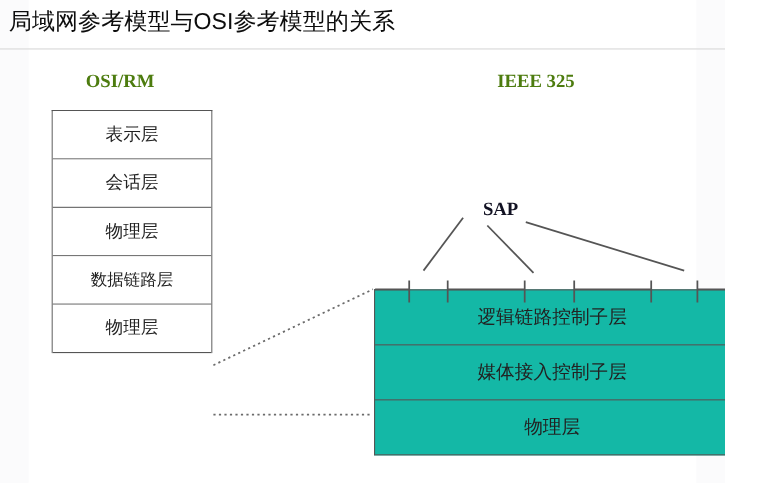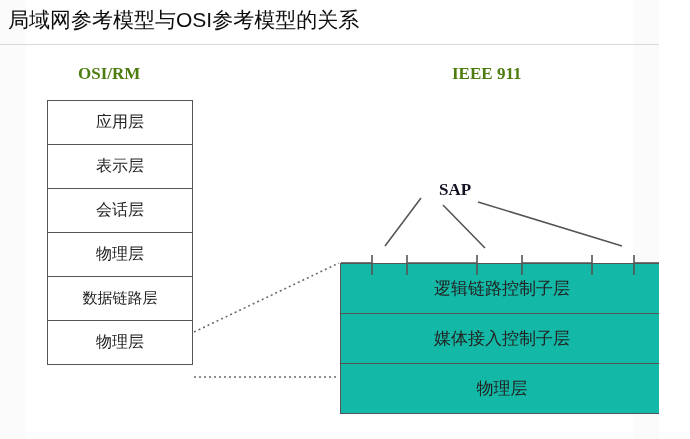--- a/index.html
+++ b/index.html
@@ -150,24 +150,23 @@
 
 <div id="page">
 
   <div class="edge-band left"></div>
   <div class="edge-band right"></div>
 
   <div id="title">局域网参考模型与OSI参考模型的关系</div>
   <div id="title-rule"></div>
 
   <div id="osi-header" class="col-header">OSI/RM</div>
-  <div id="ieee-header" class="col-header">IEEE 911</div>
+  <div id="ieee-header" class="col-header">IEEE 325</div>
 
   <div id="osi-stack">
-    <div class="osi-cell">应用层</div>
     <div class="osi-cell">表示层</div>
     <div class="osi-cell">会话层</div>
     <div class="osi-cell">物理层</div>
     <div class="osi-cell narrow-text">数据链路层</div>
     <div class="osi-cell">物理层</div>
   </div>
 
   <div id="ieee-stack">
     <div class="ieee-cell">逻辑链路控制子层</div>
     <div class="ieee-cell">媒体接入控制子层</div>

